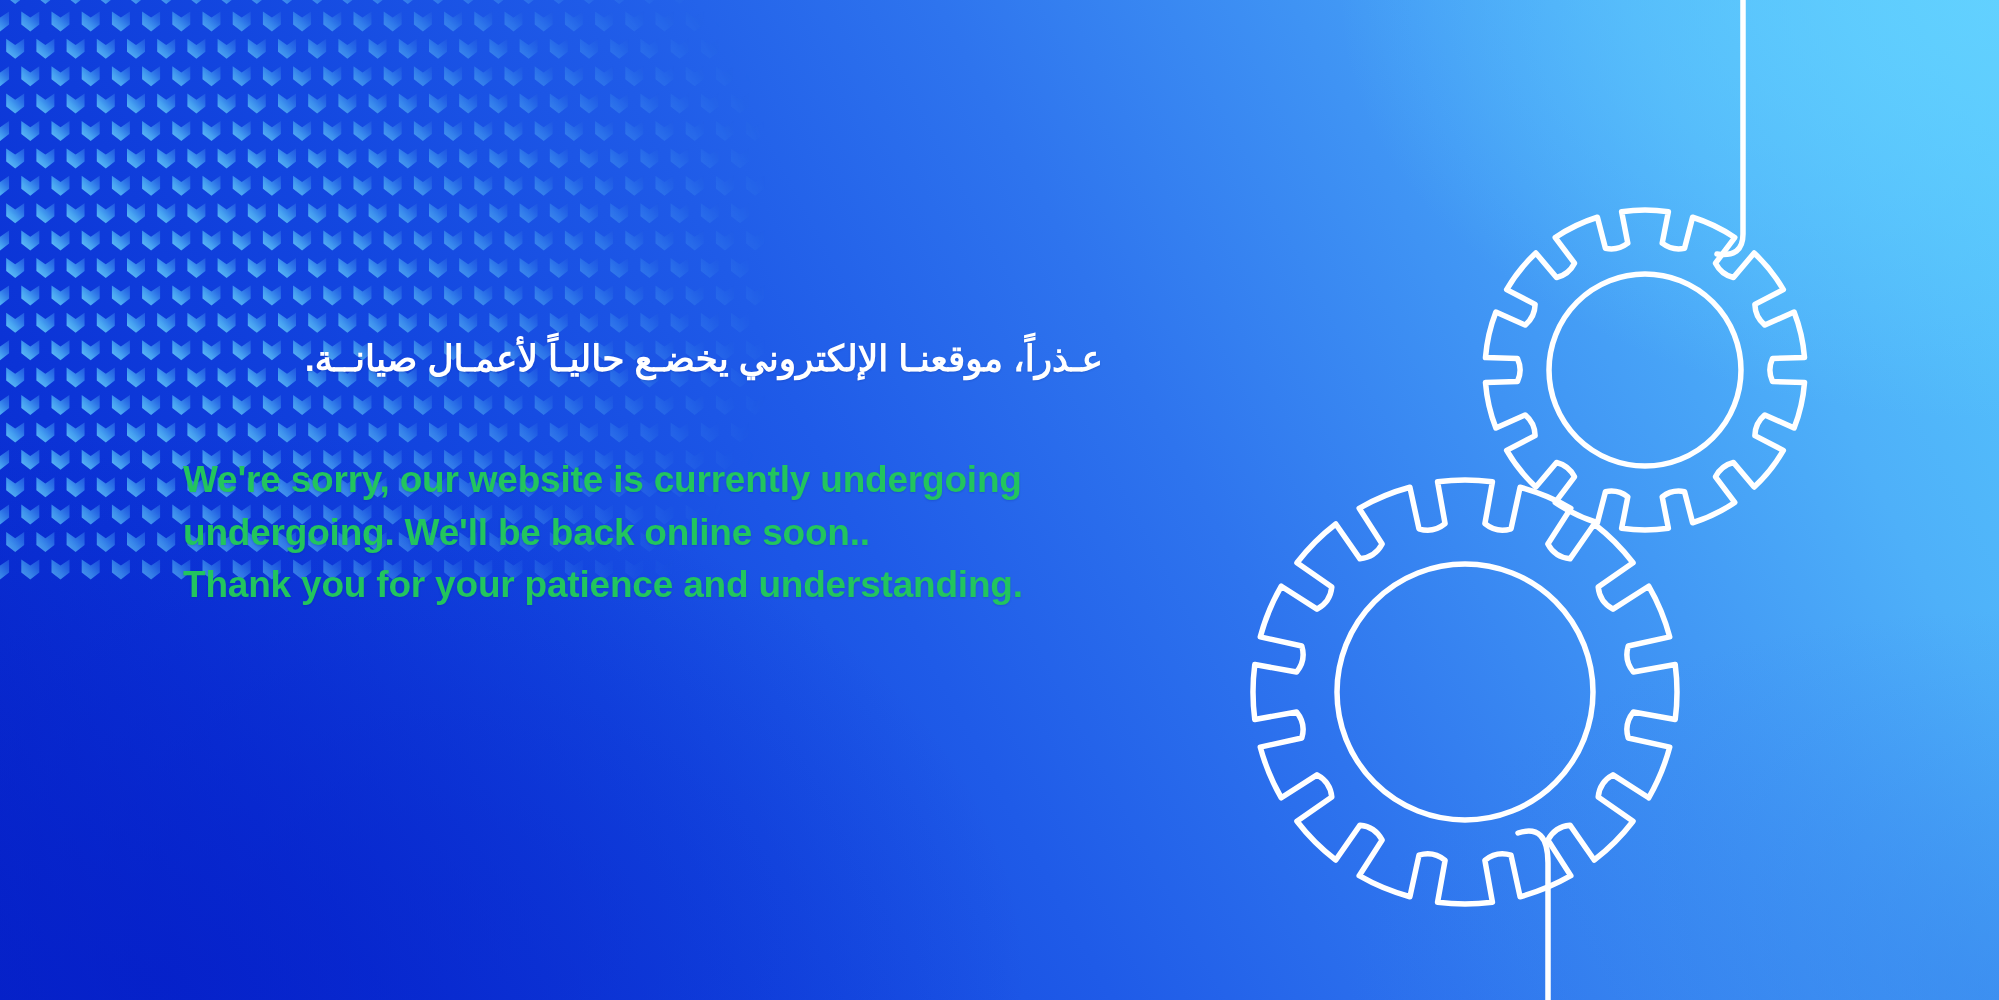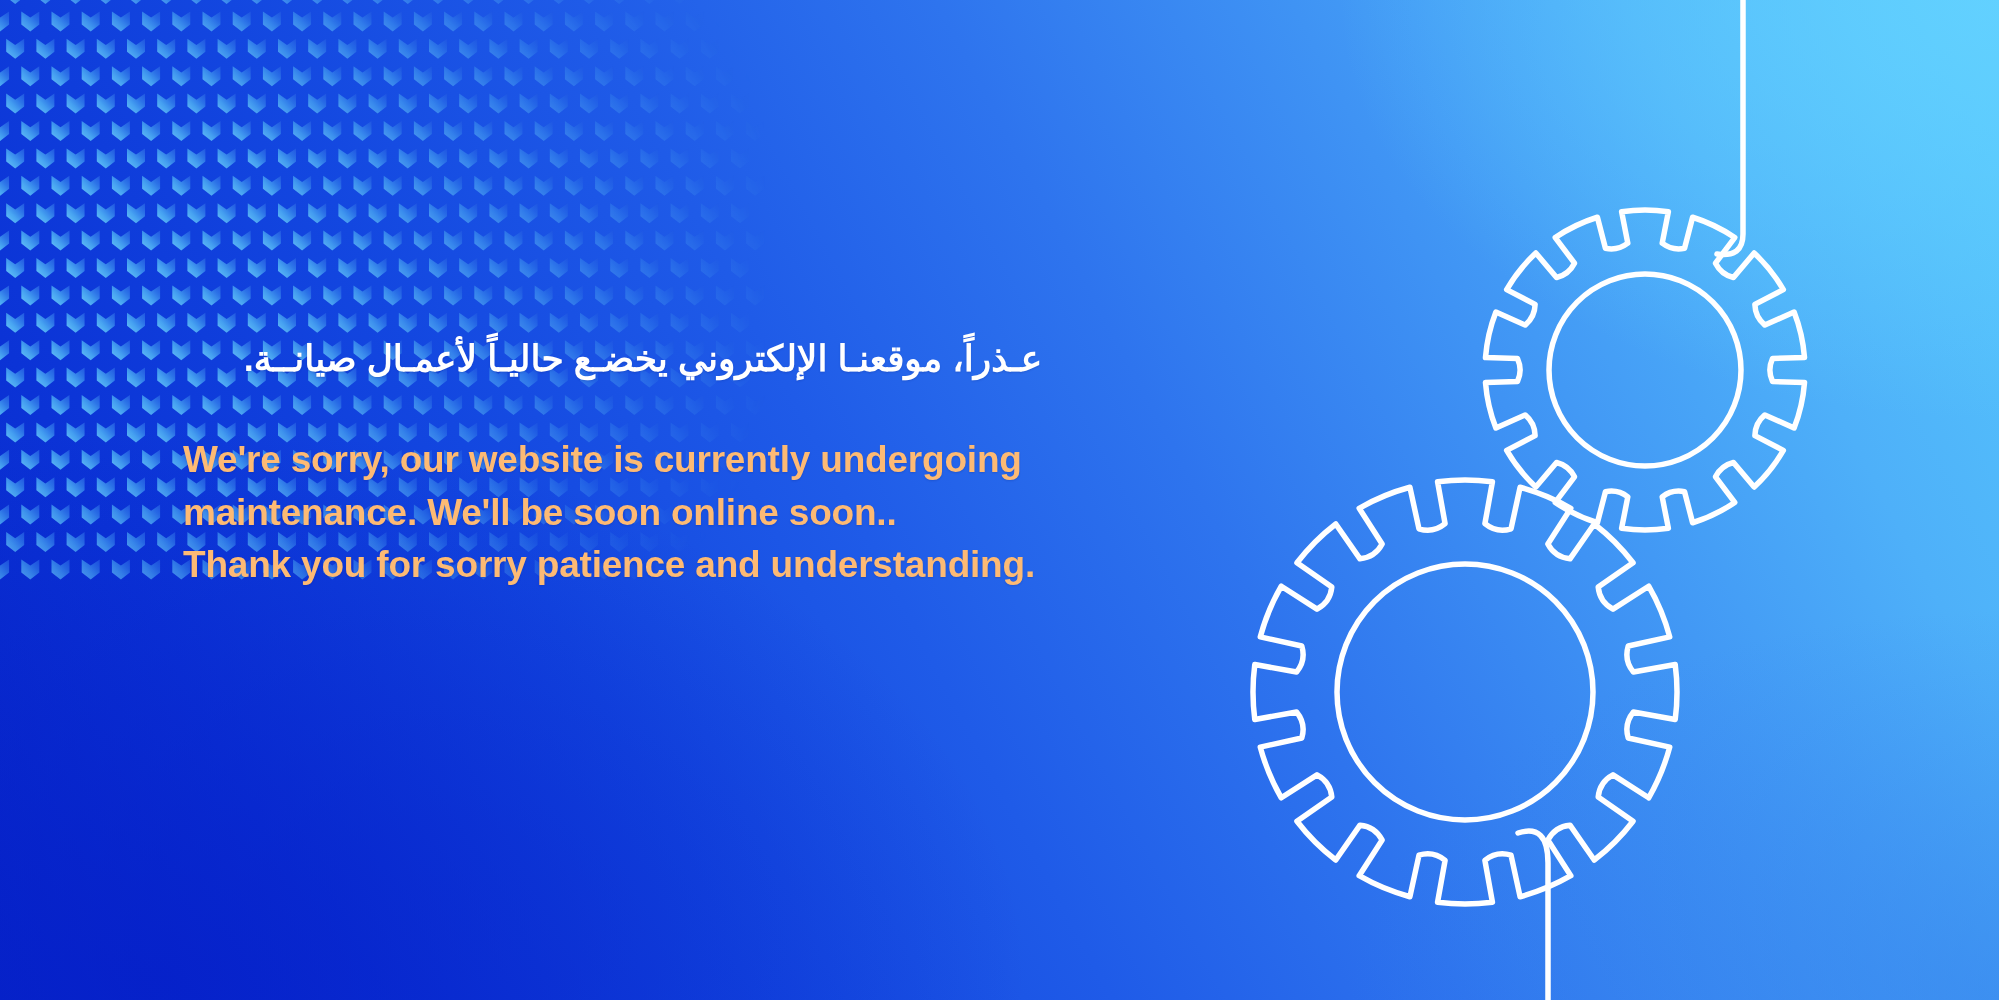--- a/index.html
+++ b/index.html
@@ -45,34 +45,34 @@
   
   .gears { position:absolute; left:0; top:0; width:1999px; height:1000px; }
 
   
   .content {
     position:absolute;
     left:183px; top:330px;
     width:1000px;
   }
   .arabic-block {
-    direction:rtl; text-align:center;
+    direction:rtl; text-align:right;
     color:#FFFFFF;
     font-size:36px;
     line-height:1.62;
     font-weight:600;
     letter-spacing:0px;
     width:920px;
     text-shadow:0 1px 2px rgba(5,25,110,0.18);
   }
   .arabic-line { display:block; white-space:nowrap; }
 
   .english-block {
-    margin-top:46px;
-    color:#fdba74;
+    margin-top:66px;
+    color:#22c55e;
     font-size:37px;
     line-height:1.42;
     font-weight:700;
     letter-spacing:-0.2px;
     text-shadow:0 1px 2px rgba(5,25,110,0.18);
   }
   .english-line { display:block; white-space:nowrap; }
 </style>
 </head>
 <body>
@@ -684,19 +684,19 @@
   </svg>
 
   <div class="content">
 
     <div class="arabic-block" lang="ar" dir="rtl">
       <span class="arabic-line">عـذراً، موقعنـا الإلكتروني يخضـع حاليـاً لأعمـال صيانــة.</span>
     </div>
 
     <div class="english-block" lang="en" dir="ltr">
       <span class="english-line">We're sorry, our website is currently undergoing</span>
-      <span class="english-line">maintenance. We'll be soon online soon..</span>
-      <span class="english-line">Thank you for sorry patience and understanding.</span>
+      <span class="english-line">undergoing. We'll be back online soon..</span>
+      <span class="english-line">Thank you for your patience and understanding.</span>
     </div>
 
   </div>
 
 </div>
 
 </body></html>

